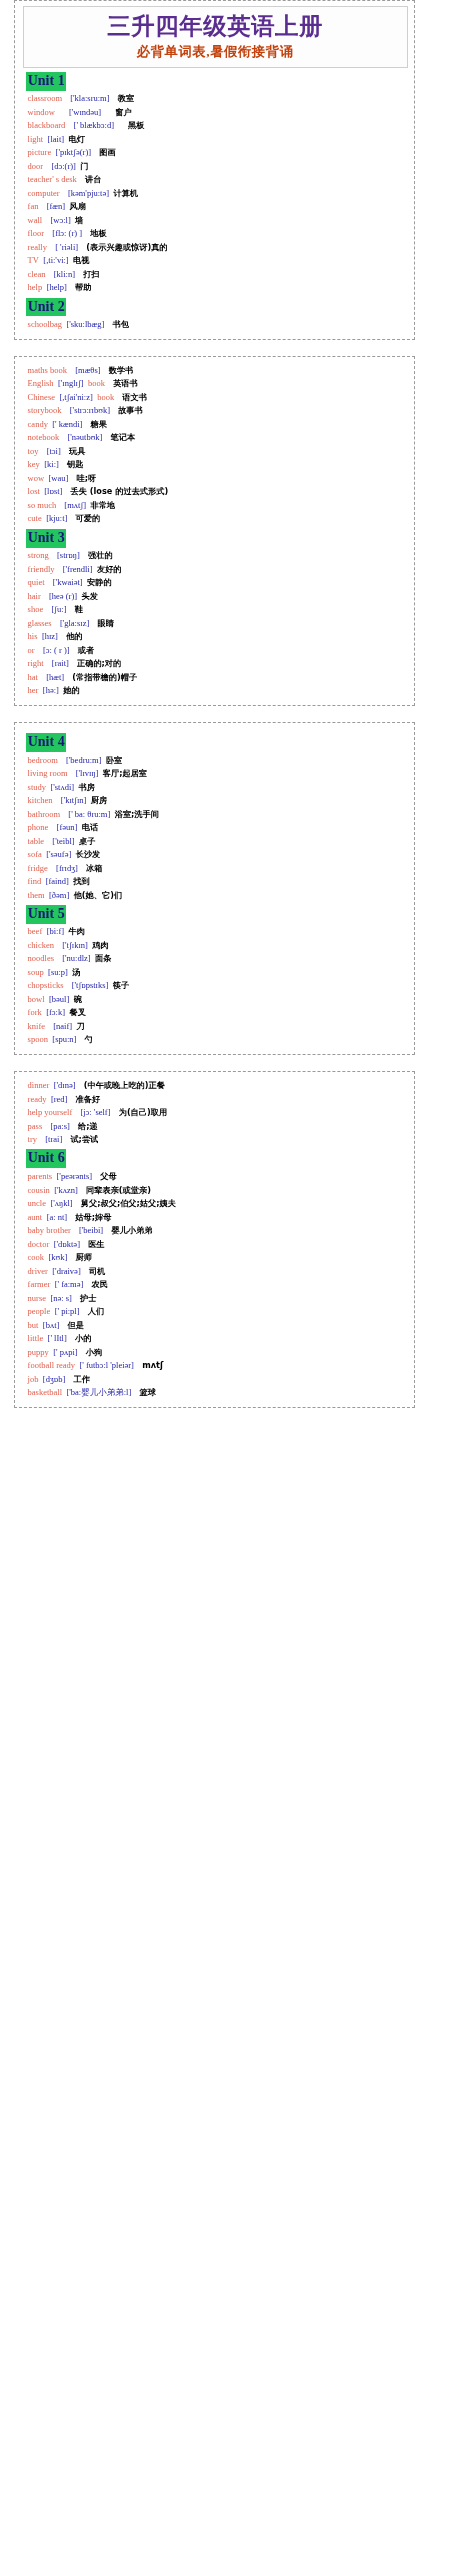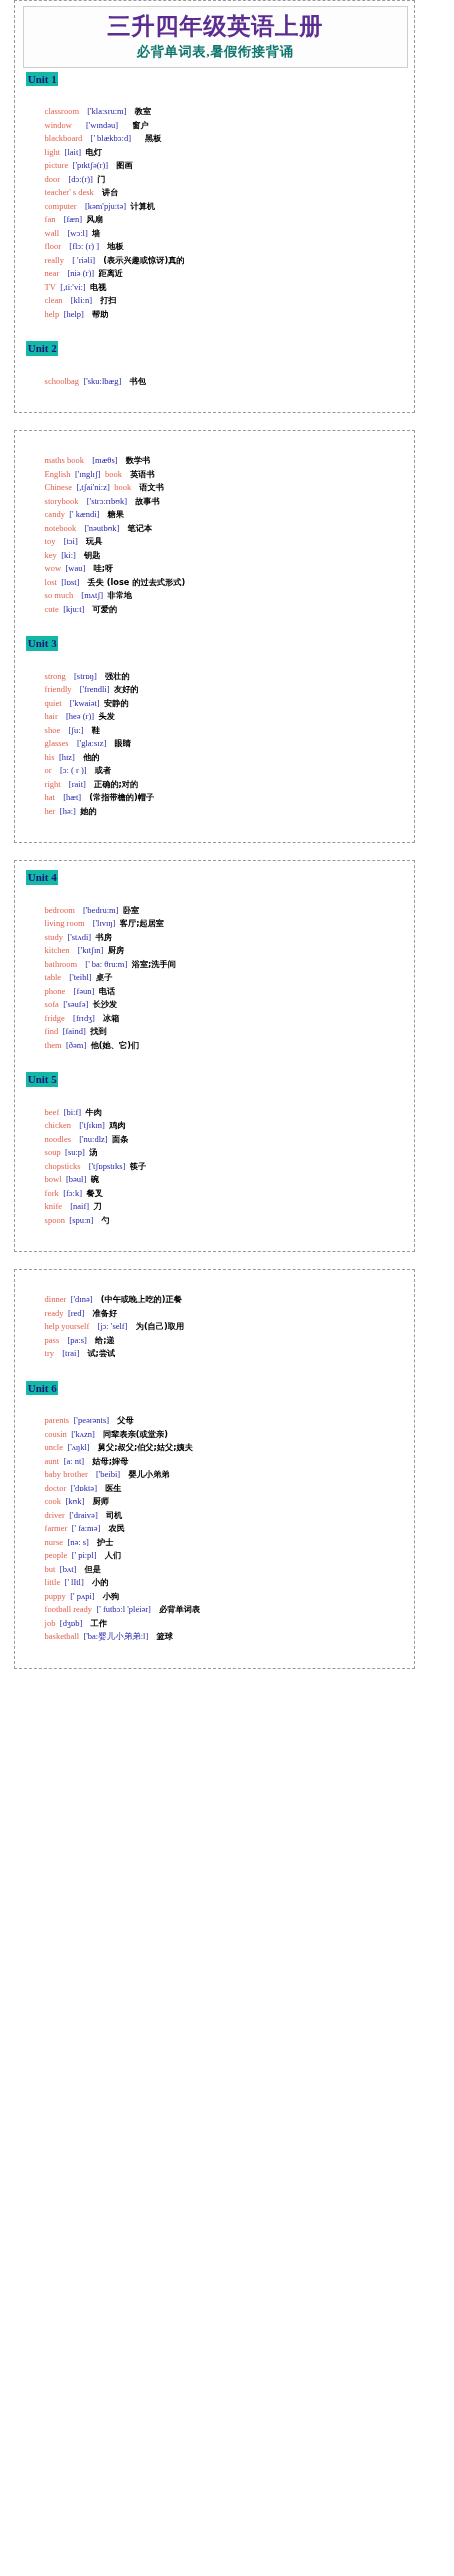--- a/index.html
+++ b/index.html
@@ -41,41 +41,41 @@
     font-weight: bold;
     color: #5b2d90;
     letter-spacing: 0.6px;
     line-height: 1.12;
     white-space: nowrap;
   }
   .title-sub {
     margin-top: 4.4px;
     font-size: 13.3px;
     font-weight: bold;
-    color: #0f766e;
+    color: #c2410c;
     letter-spacing: 0.6px;
     line-height: 1.2;
     white-space: nowrap;
   }
 
   
   .unit-head {
-    font-size: 11px;
+    font-size: 14px;
     font-weight: bold;
     color: #16167a;
-    background: #14b8a6;
+    background: #22c55e;
     display: inline-block;
     padding: 0 1.3px;
     margin: 3.2px 0 1.3px 3.8px;
     line-height: 1.35;
   }
   .unit-head-wrap { line-height: 1; }
 
   
-  .word-list { margin: 17px; padding: 0; }
+  .word-list { margin: 0; padding: 0; }
   .word {
     font-size: 8.5px;
     line-height: 1.0;
     padding: 2.5px 0 2.5px 5px;
     white-space: nowrap;
   }
   .w-en {
     color: #e0604f;
     font-family: "Liberation Serif", "DejaVu Serif", serif;
   }
@@ -111,21 +111,20 @@
           <div class="word"><span class="w-en">blackboard</span><span class="gap-m"></span><span class="w-ph">[' blækbɔ:d]</span><span class="gap-l"></span><span class="w-cn">黑板</span></div>
           <div class="word"><span class="w-en">light</span><span class="gap-s"></span><span class="w-ph">[lait]</span><span class="gap-s"></span><span class="w-cn">电灯</span></div>
           <div class="word"><span class="w-en">picture</span><span class="gap-s"></span><span class="w-ph">['pɪktʃə(r)]</span><span class="gap-m"></span><span class="w-cn">图画</span></div>
           <div class="word"><span class="w-en">door</span><span class="gap-m"></span><span class="w-ph">[dɔ:(r)]</span><span class="gap-s"></span><span class="w-cn">门</span></div>
           <div class="word"><span class="w-en">teacher' s desk</span><span class="gap-m"></span><span class="w-cn">讲台</span></div>
           <div class="word"><span class="w-en">computer</span><span class="gap-m"></span><span class="w-ph">[kəm'pju:tə]</span><span class="gap-s"></span><span class="w-cn">计算机</span></div>
           <div class="word"><span class="w-en">fan</span><span class="gap-m"></span><span class="w-ph">[fæn]</span><span class="gap-s"></span><span class="w-cn">风扇</span></div>
           <div class="word"><span class="w-en">wall</span><span class="gap-m"></span><span class="w-ph">[wɔ:l]</span><span class="gap-s"></span><span class="w-cn">墙</span></div>
           <div class="word"><span class="w-en">floor</span><span class="gap-m"></span><span class="w-ph">[flɔ: (r) ]</span><span class="gap-m"></span><span class="w-cn">地板</span></div>
           <div class="word"><span class="w-en">really</span><span class="gap-m"></span><span class="w-ph">[ 'riəli]</span><span class="gap-m"></span><span class="w-cn">(表示兴趣或惊讶)真的</span></div>
-          <div class="word"><span class="w-en">near</span><span class="gap-m"></span><span class="w-ph">[niə (r)]</span><span class="gap-s"></span><span class="w-cn">距离近</span></div>
           <div class="word"><span class="w-en">TV</span><span class="gap-s"></span><span class="w-ph">[,ti:'vi:]</span><span class="gap-s"></span><span class="w-cn">电视</span></div>
           <div class="word"><span class="w-en">clean</span><span class="gap-m"></span><span class="w-ph">[kli:n]</span><span class="gap-m"></span><span class="w-cn">打扫</span></div>
           <div class="word"><span class="w-en">help</span><span class="gap-s"></span><span class="w-ph">[help]</span><span class="gap-m"></span><span class="w-cn">帮助</span></div>
         </div>
         <div class="unit-head-wrap"><div class="unit-head">Unit 2</div></div>
         <div class="word-list">
           <div class="word"><span class="w-en">schoolbag</span><span class="gap-s"></span><span class="w-ph">['sku:lbæg]</span><span class="gap-m"></span><span class="w-cn">书包</span></div>
         </div>
       </div>
   </div>
@@ -165,22 +164,22 @@
 
   <div class="sheet">
     <div id="b3">
         <div class="unit-head-wrap"><div class="unit-head">Unit 4</div></div>
         <div class="word-list">
           <div class="word"><span class="w-en">bedroom</span><span class="gap-m"></span><span class="w-ph">['bedru:m]</span><span class="gap-s"></span><span class="w-cn">卧室</span></div>
           <div class="word"><span class="w-en">living room</span><span class="gap-m"></span><span class="w-ph">['lɪvɪŋ]</span><span class="gap-s"></span><span class="w-cn">客厅;起居室</span></div>
           <div class="word"><span class="w-en">study</span><span class="gap-s"></span><span class="w-ph">['stʌdi]</span><span class="gap-s"></span><span class="w-cn">书房</span></div>
           <div class="word"><span class="w-en">kitchen</span><span class="gap-m"></span><span class="w-ph">['kɪtʃɪn]</span><span class="gap-s"></span><span class="w-cn">厨房</span></div>
           <div class="word"><span class="w-en">bathroom</span><span class="gap-m"></span><span class="w-ph">[' ba: θru:m]</span><span class="gap-s"></span><span class="w-cn">浴室;洗手间</span></div>
+          <div class="word"><span class="w-en">phone</span><span class="gap-m"></span><span class="w-ph">[fəun]</span><span class="gap-s"></span><span class="w-cn">电话</span></div>
           <div class="word"><span class="w-en">table</span><span class="gap-m"></span><span class="w-ph">['teibl]</span><span class="gap-s"></span><span class="w-cn">桌子</span></div>
-          <div class="word"><span class="w-en">phone</span><span class="gap-m"></span><span class="w-ph">[fəun]</span><span class="gap-s"></span><span class="w-cn">电话</span></div>
           <div class="word"><span class="w-en">sofa</span><span class="gap-s"></span><span class="w-ph">['səufə]</span><span class="gap-s"></span><span class="w-cn">长沙发</span></div>
           <div class="word"><span class="w-en">fridge</span><span class="gap-m"></span><span class="w-ph">[frɪdʒ]</span><span class="gap-m"></span><span class="w-cn">冰箱</span></div>
           <div class="word"><span class="w-en">find</span><span class="gap-s"></span><span class="w-ph">[faind]</span><span class="gap-s"></span><span class="w-cn">找到</span></div>
           <div class="word"><span class="w-en">them</span><span class="gap-s"></span><span class="w-ph">[ðəm]</span><span class="gap-s"></span><span class="w-cn">他(她、它)们</span></div>
         </div>
         <div class="unit-head-wrap"><div class="unit-head">Unit 5</div></div>
         <div class="word-list">
           <div class="word"><span class="w-en">beef</span><span class="gap-s"></span><span class="w-ph">[bi:f]</span><span class="gap-s"></span><span class="w-cn">牛肉</span></div>
           <div class="word"><span class="w-en">chicken</span><span class="gap-m"></span><span class="w-ph">['tʃɪkɪn]</span><span class="gap-s"></span><span class="w-cn">鸡肉</span></div>
           <div class="word"><span class="w-en">noodles</span><span class="gap-m"></span><span class="w-ph">['nu:dlz]</span><span class="gap-s"></span><span class="w-cn">面条</span></div>
@@ -212,21 +211,21 @@
           <div class="word"><span class="w-en">baby brother</span><span class="gap-m"></span><span class="w-ph">['beibi]</span><span class="gap-m"></span><span class="w-cn">婴儿小弟弟</span></div>
           <div class="word"><span class="w-en">doctor</span><span class="gap-s"></span><span class="w-ph">['dɒktə]</span><span class="gap-m"></span><span class="w-cn">医生</span></div>
           <div class="word"><span class="w-en">cook</span><span class="gap-s"></span><span class="w-ph">[kʊk]</span><span class="gap-m"></span><span class="w-cn">厨师</span></div>
           <div class="word"><span class="w-en">driver</span><span class="gap-s"></span><span class="w-ph">['draivə]</span><span class="gap-m"></span><span class="w-cn">司机</span></div>
           <div class="word"><span class="w-en">farmer</span><span class="gap-s"></span><span class="w-ph">[' fa:mə]</span><span class="gap-m"></span><span class="w-cn">农民</span></div>
           <div class="word"><span class="w-en">nurse</span><span class="gap-s"></span><span class="w-ph">[nə: s]</span><span class="gap-m"></span><span class="w-cn">护士</span></div>
           <div class="word"><span class="w-en">people</span><span class="gap-s"></span><span class="w-ph">[' pi:pl]</span><span class="gap-m"></span><span class="w-cn">人们</span></div>
           <div class="word"><span class="w-en">but</span><span class="gap-s"></span><span class="w-ph">[bʌt]</span><span class="gap-m"></span><span class="w-cn">但是</span></div>
           <div class="word"><span class="w-en">little</span><span class="gap-s"></span><span class="w-ph">[' lItl]</span><span class="gap-m"></span><span class="w-cn">小的</span></div>
           <div class="word"><span class="w-en">puppy</span><span class="gap-s"></span><span class="w-ph">[' pʌpi]</span><span class="gap-m"></span><span class="w-cn">小狗</span></div>
-          <div class="word"><span class="w-en">football ready</span><span class="gap-s"></span><span class="w-ph">[' futbɔ:l 'pleiər]</span><span class="gap-m"></span><span class="w-cn">必背单词表</span></div>
+          <div class="word"><span class="w-en">football ready</span><span class="gap-s"></span><span class="w-ph">[' futbɔ:l 'pleiər]</span><span class="gap-m"></span><span class="w-cn">mʌtʃ</span></div>
           <div class="word"><span class="w-en">job</span><span class="gap-s"></span><span class="w-ph">[dʒɒb]</span><span class="gap-m"></span><span class="w-cn">工作</span></div>
           <div class="word"><span class="w-en">basketball</span><span class="gap-s"></span><span class="w-ph">['ba:婴儿小弟弟:l]</span><span class="gap-m"></span><span class="w-cn">篮球</span></div>
         </div>
       </div>
   </div>
 
 </div>
 
 
 </body></html>

